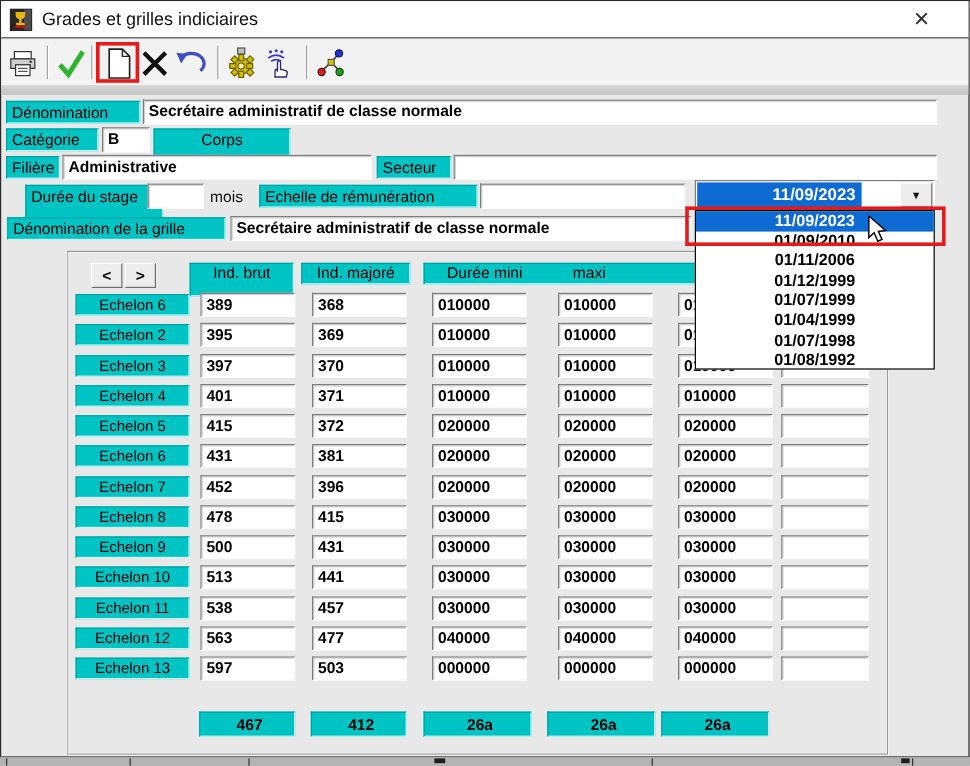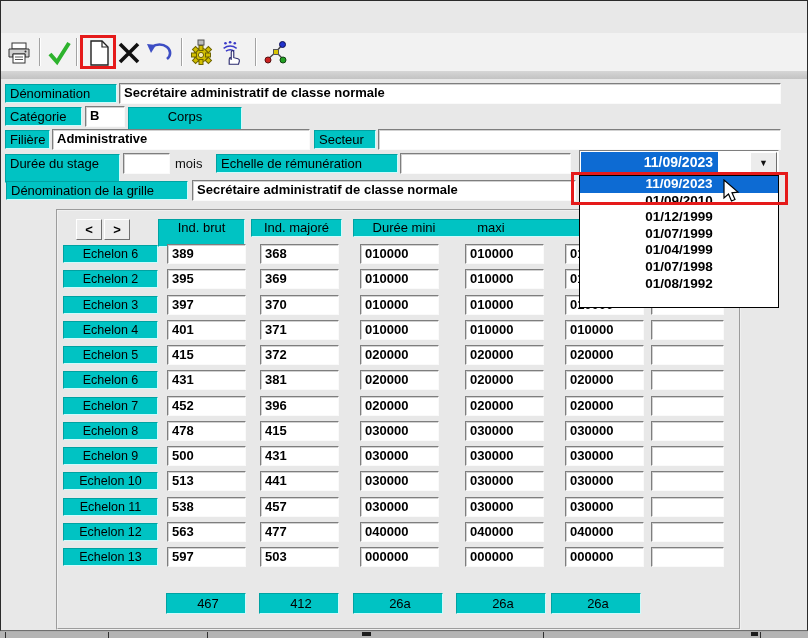--- a/index.html
+++ b/index.html
@@ -54,39 +54,49 @@
   .navbtn { width:26px; height:21px; background:#ececec; border:1px solid;
             border-color:#ffffff #6f6f6f #6f6f6f #ffffff; font-size:13px; font-weight:bold;
             text-align:center; line-height:19px; z-index:1; }
   .hdr { z-index:1; line-height:16px; }
   .grid-row { position:absolute; left:0; width:100%; height:21px; z-index:1; }
   .grid-row .cell { position:absolute; height:20px; }
   .grid-row .rlabel { left:62px; top:1px; width:95px; height:18px; font-size:12.5px;
                       line-height:16px; }
   .c1{left:166px;width:79px} .c2{left:259px;width:79px} .c3{left:359px;width:79px}
   .c4{left:464px;width:79px} .c5{left:564px;width:79px} .c6{left:650px;width:73px}
-  .total { position:absolute; top:592px; height:21px; font-size:13px; font-weight:normal;
+  .total { position:absolute; top:592px; height:21px; font-size:13px; font-weight:bold;
            text-align:center; line-height:19px; z-index:1; }
   .t0{left:165px;width:80px} .t1{left:258px;width:80px} .t2{left:352px;width:90px}
   .t3{left:455px;width:90px} .t4{left:550px;width:90px}
 
   
   .redbox { border:3px solid #e51a1a; background:transparent; z-index:8; }
   #cursor { left:721px; top:178px; width:18px; height:24px; z-index:9; }
 
   
   #bottom-strip { position:absolute; left:0; top:632px; width:808px; height:6px; background:#b4b4b4; }
   .bs-line { position:absolute; top:0; width:1px; height:6px; background:#2f2f2f; }
   .bs-frag { position:absolute; top:0; height:4px; background:#1d1d1d; }
 </style>
 </head>
 <body>
 
 <div id="window">
 
+  <div id="titlebar">
+    <svg id="title-icon" viewBox="0 0 19 19">
+      <rect x="0" y="0" width="19" height="19" fill="#262626"></rect>
+      <rect x="12" y="1" width="6" height="17" fill="#4d4d4d"></rect>
+      <path d="M5 3 h8 v2.4 a4 4 0 0 1 -3 3.6 V12 h2.5 v2 h-7 v-2 H8 V9 A4 4 0 0 1 5 5.4 Z" fill="#e8b612"></path>
+      <rect x="4.6" y="14.4" width="8.6" height="2" fill="#c01010"></rect>
+    </svg>
+    <span id="title-text">Grades et grilles indiciaires</span>
+    <div id="close-btn">✕</div>
+  </div>
 
   <div id="toolbar">
     <div class="tbtn" style="left:4px">
       <svg width="26" height="26" viewBox="0 0 26 26">
         <rect x="6" y="3" width="14" height="6" fill="#fff" stroke="#333"></rect>
         <path d="M3 9 h20 v8 h-4 v-3 H7 v3 H3 z" fill="#cfcfcf" stroke="#333"></path>
         <circle cx="19.5" cy="11.5" r="1" fill="#333"></circle>
         <rect x="7" y="14" width="12" height="9" fill="#fff" stroke="#333"></rect>
         <line x1="9" y1="17" x2="17" y2="17" stroke="#555"></line>
         <line x1="9" y1="19.5" x2="17" y2="19.5" stroke="#555"></line>
@@ -164,21 +174,21 @@
 
   <div class="teal abs" style="left:4px;top:106px;width:77px;height:19px">Catégorie</div>
   <div class="field abs" style="left:84px;top:105px;width:40px;height:21px">B</div>
   <div class="teal center abs" style="left:127px;top:106px;width:114px;height:32px">Corps</div>
 
   <div class="teal abs" style="left:4px;top:129px;width:45px;height:19px">Filière</div>
   <div class="field abs" style="left:51px;top:128px;width:258px;height:21px">Administrative</div>
   <div class="teal abs" style="left:313px;top:129px;width:62px;height:19px">Secteur</div>
   <div class="field abs" style="left:377px;top:128px;width:403px;height:21px"></div>
 
-  <div class="teal abs" style="left:4px;top:153px;width:115px;height:29px">Durée du stage</div>
+  <div class="teal abs" style="left:20px;top:153px;width:115px;height:29px">Durée du stage</div>
   <div class="field abs" style="left:122px;top:152px;width:47px;height:21px"></div>
   <span class="plainlabel abs" style="left:174px;top:155px">mois</span>
   <div class="teal abs" style="left:215px;top:153px;width:182px;height:19px">Echelle de rémunération</div>
   <div class="field abs" style="left:399px;top:152px;width:171px;height:21px"></div>
 
   <div class="teal abs" style="left:5px;top:180px;width:182px;height:19px">Dénomination de la grille</div>
   <div class="field abs" style="left:191px;top:179px;width:384px;height:21px">Secrétaire administratif de classe normale</div>
 
   <div id="date-combo" class="abs">
     <div id="combo-selection">11/09/2023</div>
@@ -319,20 +329,21 @@
 
   <div class="total teal t0">467</div>
   <div class="total teal t1">412</div>
   <div class="total teal t2">26a</div>
   <div class="total teal t3">26a</div>
   <div class="total teal t4">26a</div>
 
   <div id="date-dropdown" class="abs">
       <div class="dd-item selected">11/09/2023</div>
       <div class="dd-item">01/09/2010</div>
+      <div class="dd-item">01/11/2006</div>
       <div class="dd-item">01/12/1999</div>
       <div class="dd-item">01/07/1999</div>
       <div class="dd-item">01/04/1999</div>
       <div class="dd-item">01/07/1998</div>
       <div class="dd-item">01/08/1992</div>
     </div>
 
   <div class="redbox abs" style="left:570px;top:171px;width:217px;height:33px"></div>
 
   <svg id="cursor" class="abs" viewBox="0 0 18 24">

